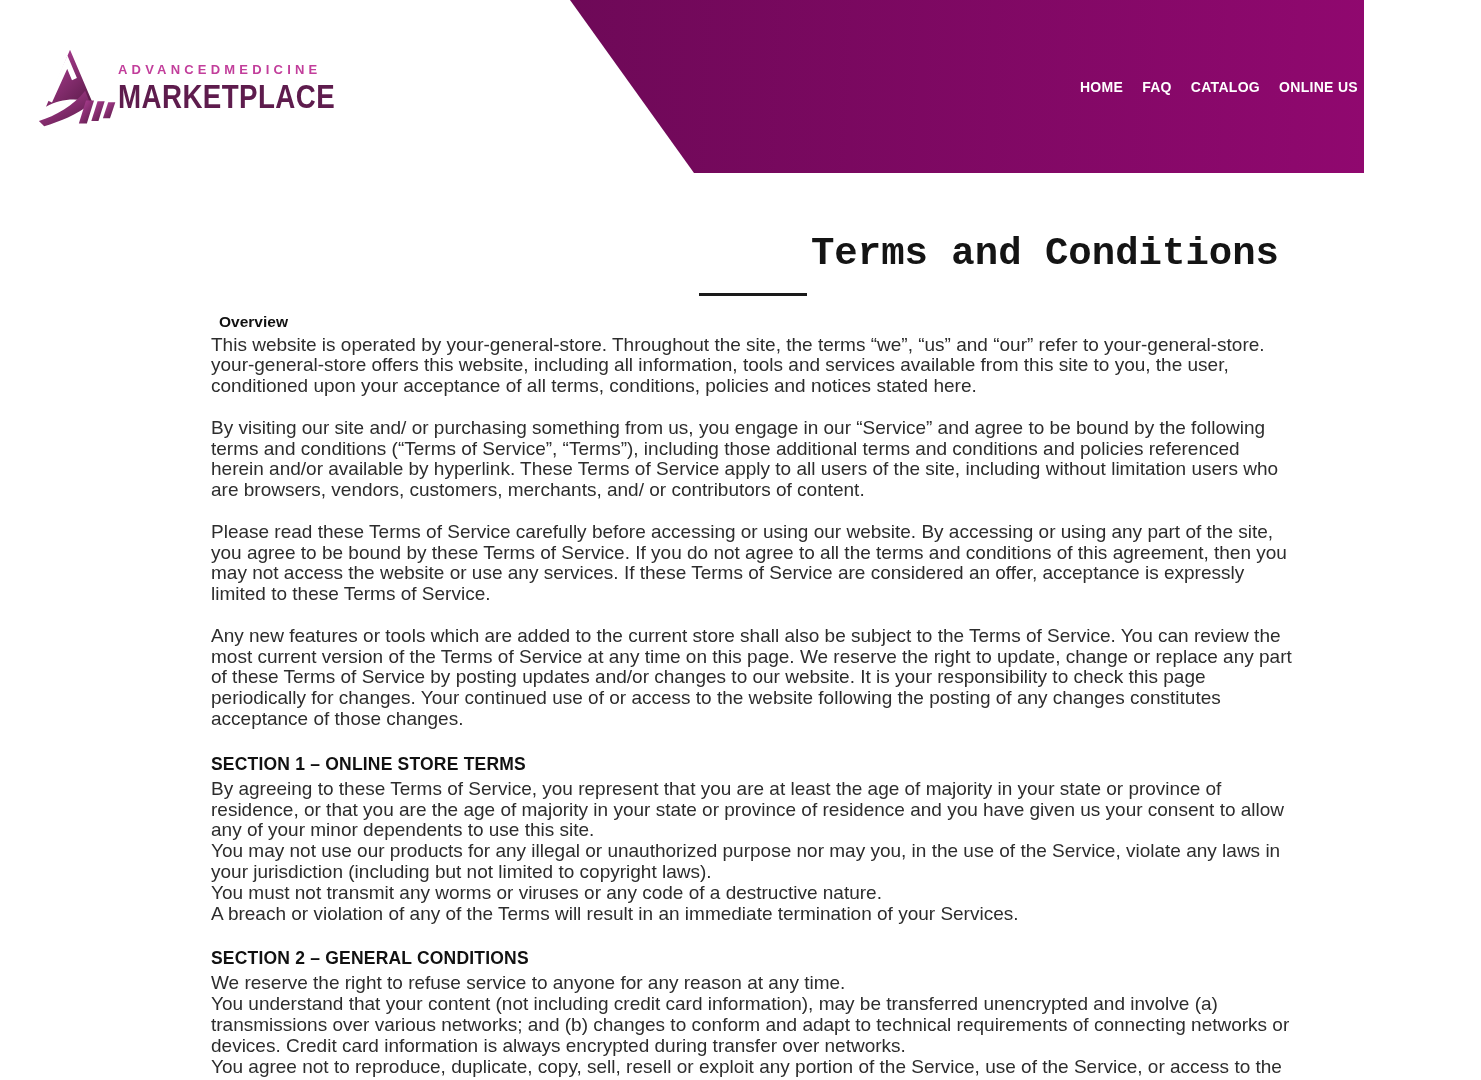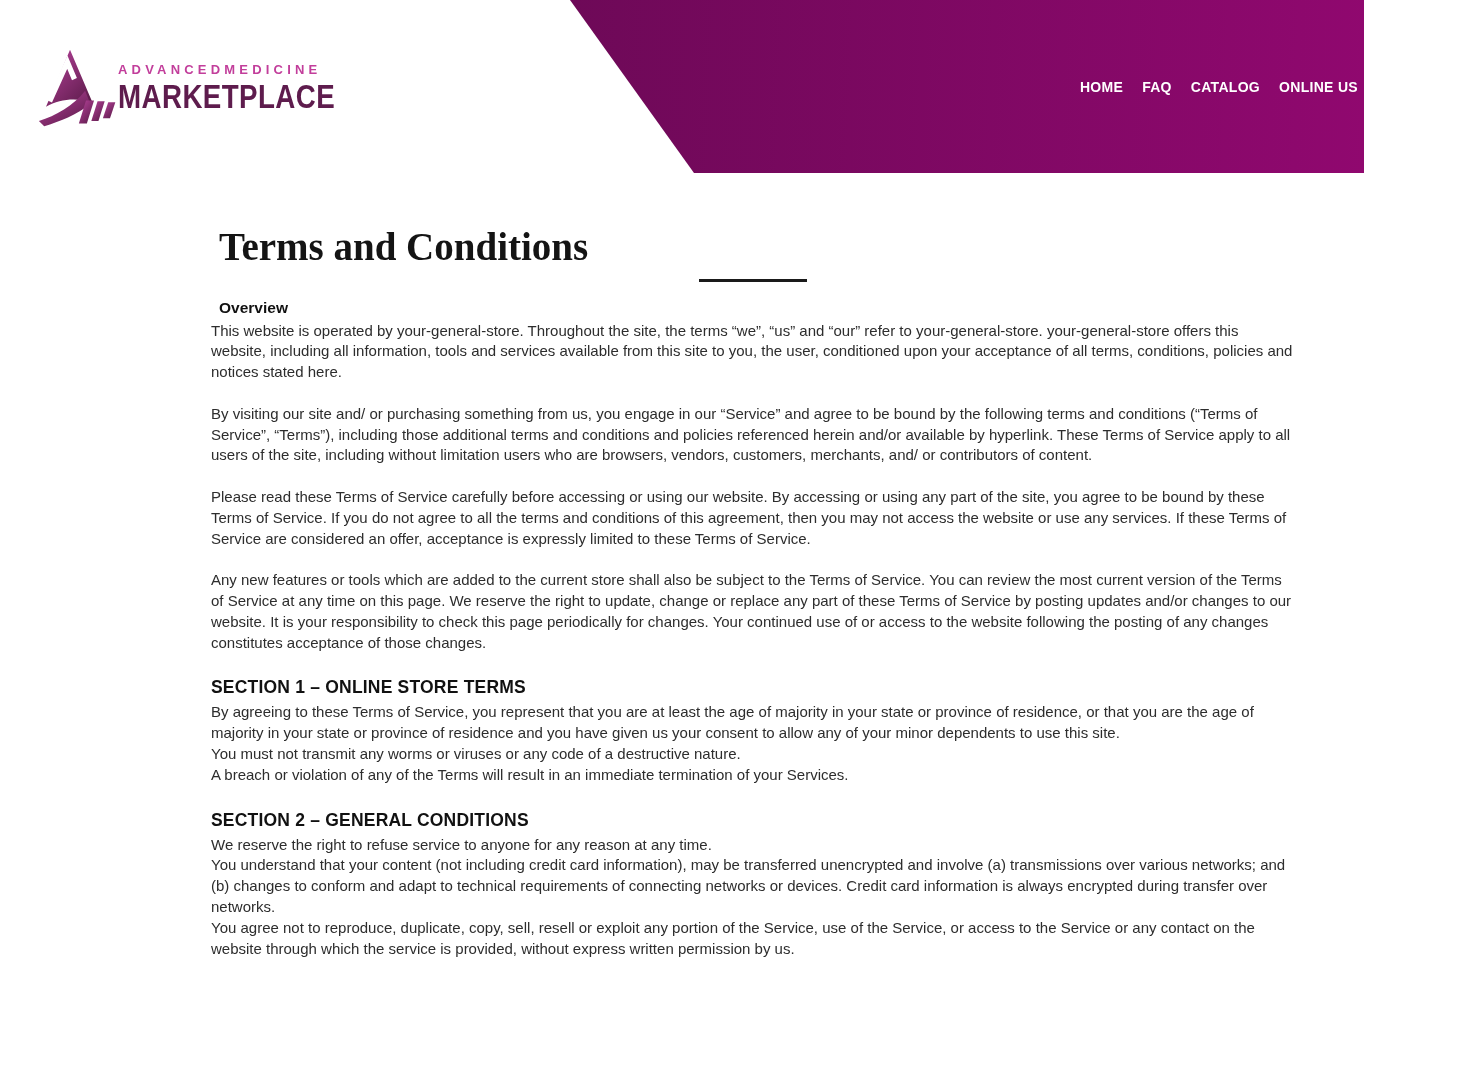--- a/index.html
+++ b/index.html
@@ -39,40 +39,40 @@
   .nav-link {
     color: var(--nav-text, #ffffff); text-decoration: none;
     font-size: 14px; font-weight: 700; letter-spacing: 0.3px; white-space: nowrap;
   }
 
   
   .content {
     width: 1084px; margin-left: 211px; padding-top: 44px;
   }
   .page-title {
-    font-family: Liberation Serif, serif;
+    font-family: Liberation Mono, monospace;
     font-size: 39px; font-weight: 600; color: var(--title-text, #141414);
-    text-align: left; margin: 8px; line-height: 1.12;
+    text-align: right; margin: 16px; line-height: 1.12;
   }
   .title-underline {
     width: 108px; height: 3px; background: var(--underline, #1a1a1a);
     margin: 10px auto 18px auto;
   }
 
   .terms-section { margin: 0; }
   .sub-heading {
     font-size: 15.5px; font-weight: 700; color: var(--heading-text, #111111);
     margin: 0 0 5px 8px; line-height: 16px;
   }
   .sec-heading {
     font-size: 17.5px; font-weight: 700; color: var(--heading-text, #111111);
     letter-spacing: 0.2px; margin: 23px 0 4px 0; line-height: 22px;
   }
   .para {
-    font-size: 15px; line-height: 20.8px; margin: 0;
+    font-size: 19px; line-height: 20.8px; margin: 0;
     color: var(--body-text, #2d2d2d);
   }
   .para.spaced { margin-bottom: 20.8px; }
   .para.spaced:last-child { margin-bottom: 0; }
 </style>
 </head>
 <body>
 
 <header class="site-header">
   <div class="accent-band"></div>
@@ -119,20 +119,21 @@
       <section class="terms-section">
         <h2 class="sub-heading">Overview</h2>
         <p class="para spaced">This website is operated by your-general-store. Throughout the site, the terms “we”, “us” and “our” refer to your-general-store. your-general-store offers this website, including all information, tools and services available from this site to you, the user, conditioned upon your acceptance of all terms, conditions, policies and notices stated here.</p>
         <p class="para spaced">By visiting our site and/ or purchasing something from us, you engage in our “Service” and agree to be bound by the following terms and conditions (“Terms of Service”, “Terms”), including those additional terms and conditions and policies referenced herein and/or available by hyperlink. These Terms of Service apply to all users of the site, including without limitation users who are browsers, vendors, customers, merchants, and/ or contributors of content.</p>
         <p class="para spaced">Please read these Terms of Service carefully before accessing or using our website. By accessing or using any part of the site, you agree to be bound by these Terms of Service. If you do not agree to all the terms and conditions of this agreement, then you may not access the website or use any services. If these Terms of Service are considered an offer, acceptance is expressly limited to these Terms of Service.</p>
         <p class="para spaced">Any new features or tools which are added to the current store shall also be subject to the Terms of Service. You can review the most current version of the Terms of Service at any time on this page. We reserve the right to update, change or replace any part of these Terms of Service by posting updates and/or changes to our website. It is your responsibility to check this page periodically for changes. Your continued use of or access to the website following the posting of any changes constitutes acceptance of those changes.</p>
       </section>
       <section class="terms-section">
         <h2 class="sec-heading">SECTION 1 – ONLINE STORE TERMS</h2>
         <p class="para">By agreeing to these Terms of Service, you represent that you are at least the age of majority in your state or province of residence, or that you are the age of majority in your state or province of residence and you have given us your consent to allow any of your minor dependents to use this site.</p>
+        <p class="para">You may not use our products for any illegal or unauthorized purpose nor may you, in the use of the Service, violate any laws in your jurisdiction (including but not limited to copyright laws).</p>
         <p class="para">You must not transmit any worms or viruses or any code of a destructive nature.</p>
         <p class="para">A breach or violation of any of the Terms will result in an immediate termination of your Services.</p>
       </section>
       <section class="terms-section">
         <h2 class="sec-heading">SECTION 2 – GENERAL CONDITIONS</h2>
         <p class="para">We reserve the right to refuse service to anyone for any reason at any time.</p>
         <p class="para">You understand that your content (not including credit card information), may be transferred unencrypted and involve (a) transmissions over various networks; and (b) changes to conform and adapt to technical requirements of connecting networks or devices. Credit card information is always encrypted during transfer over networks.</p>
         <p class="para">You agree not to reproduce, duplicate, copy, sell, resell or exploit any portion of the Service, use of the Service, or access to the Service or any contact on the website through which the service is provided, without express written permission by us.</p>
       </section>
     </div>

